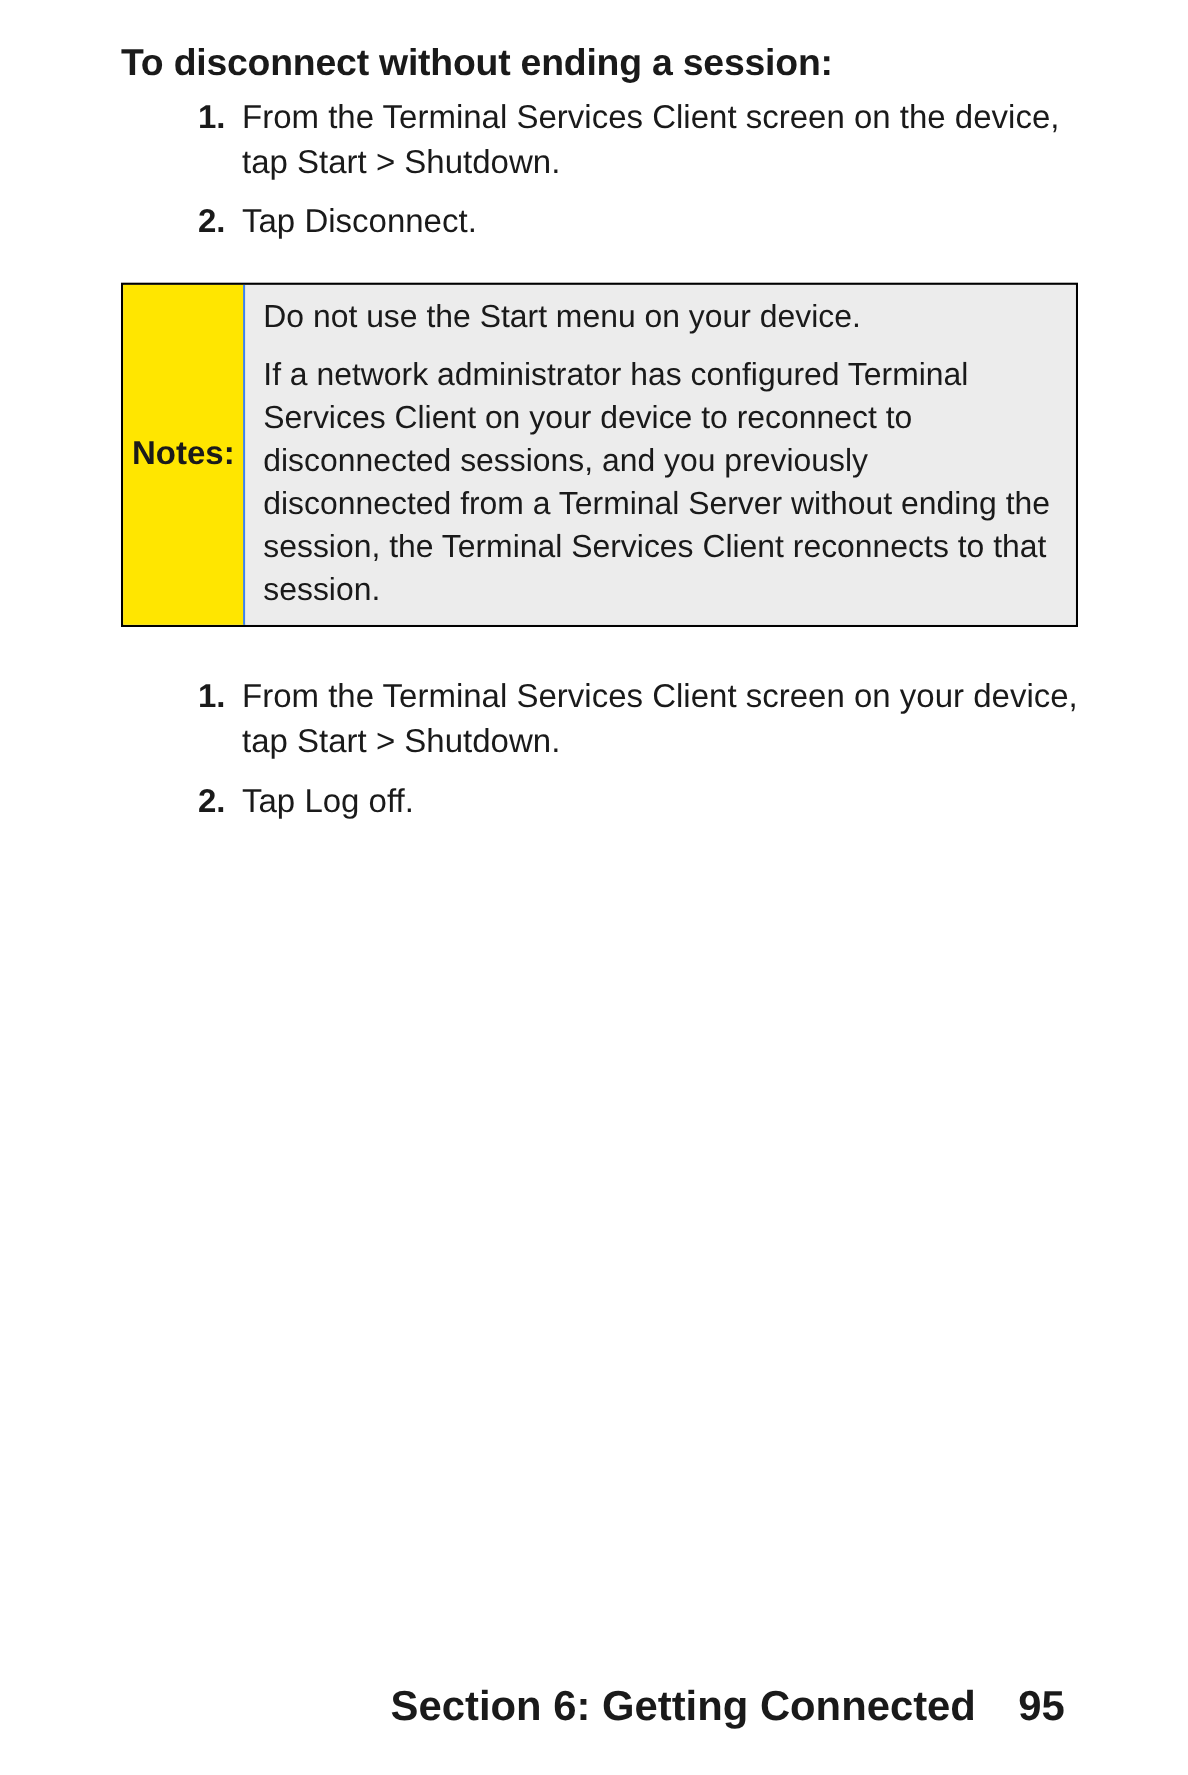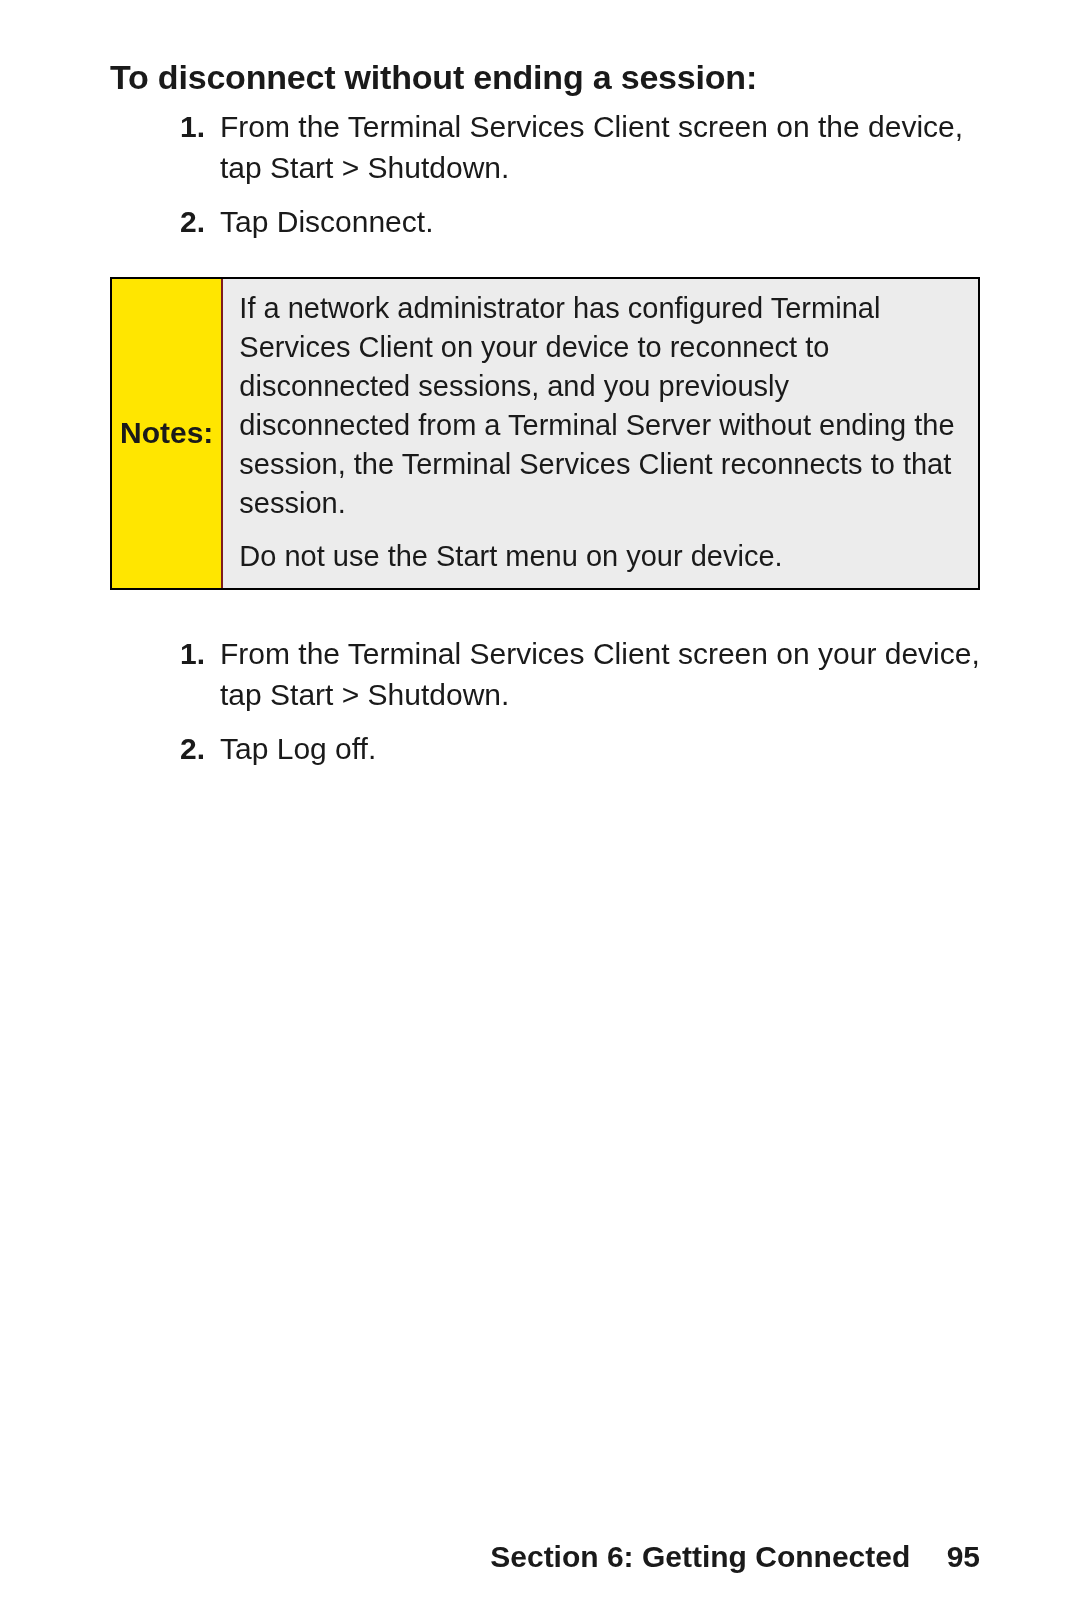--- a/index.html
+++ b/index.html
@@ -7,21 +7,21 @@
     padding: 0;
     width: 1080px;
     height: 1614px;
     background: #ffffff;
     font-family: "Segoe UI", "Myriad Pro", Arial, sans-serif;
     color: #1a1a1a;
     position: relative;
   }
   .page {
     box-sizing: border-box;
-    padding: 58px 100px 0 110px;
+    padding: 38px 100px 0 110px;
   }
   .heading {
     font-size: 34px;
     font-weight: 700;
     margin: 0 0 10px 0;
     letter-spacing: -0.2px;
   }
   ol.steps {
     list-style: none;
     margin: 0 0 34px 0;
@@ -47,41 +47,41 @@
     margin: 0 0 44px 0;
   }
   .notes-label {
     background: #ffe600;
     display: flex;
     align-items: center;
     justify-content: center;
     font-size: 30px;
     font-weight: 700;
     padding: 0 8px;
-    border-right: 2px solid #7f1d1d;
+    border-right: 2px solid #3b82f6;
     white-space: nowrap;
   }
   .notes-body {
     background: #ececec;
     flex: 1;
     padding: 10px 18px 12px 16px;
     font-size: 29px;
     line-height: 1.35;
   }
   .notes-body p {
     margin: 0 0 14px 0;
   }
   .notes-body p:last-child {
     margin-bottom: 0;
   }
   .footer {
     position: absolute;
     bottom: 40px;
-    right: 100px;
-    font-size: 30px;
+    right: 112px;
+    font-size: 38px;
     font-weight: 700;
   }
   .footer .pnum {
     margin-left: 28px;
   }
 </style>
 </head>
 <body>
 
 <div class="page">
@@ -94,22 +94,22 @@
     </li>
     <li>
       <span class="num">2.</span>
       <span>Tap </span><span class="bold">Disconnect</span><span>.</span>
     </li>
   </ol>
 
   <div class="notes-box">
     <div class="notes-label">Notes:</div>
     <div class="notes-body">
+      <p>Do not use the Start menu on your device.</p>
       <p>If a network administrator has configured Terminal Services Client on your device to reconnect to disconnected sessions, and you previously disconnected from a Terminal Server without ending the session, the Terminal Services Client reconnects to that session.</p>
-      <p>Do not use the Start menu on your device.</p>
     </div>
   </div>
 
   <ol class="steps">
     <li>
       <span class="num">1.</span>
       <span>From the Terminal Services Client screen on your device, tap </span><span class="bold">Start &gt; Shutdown</span><span>.</span>
     </li>
     <li>
       <span class="num">2.</span>

